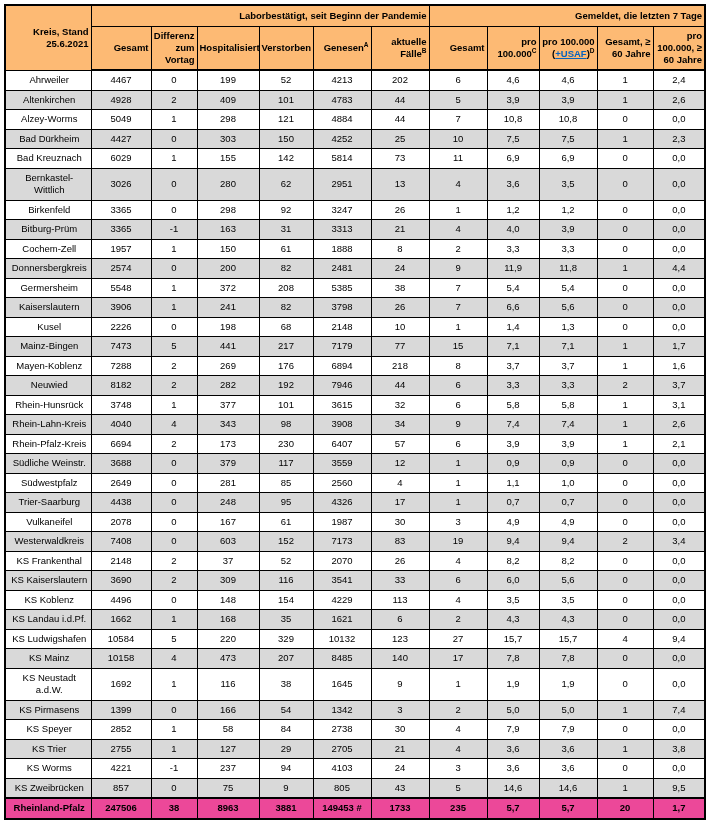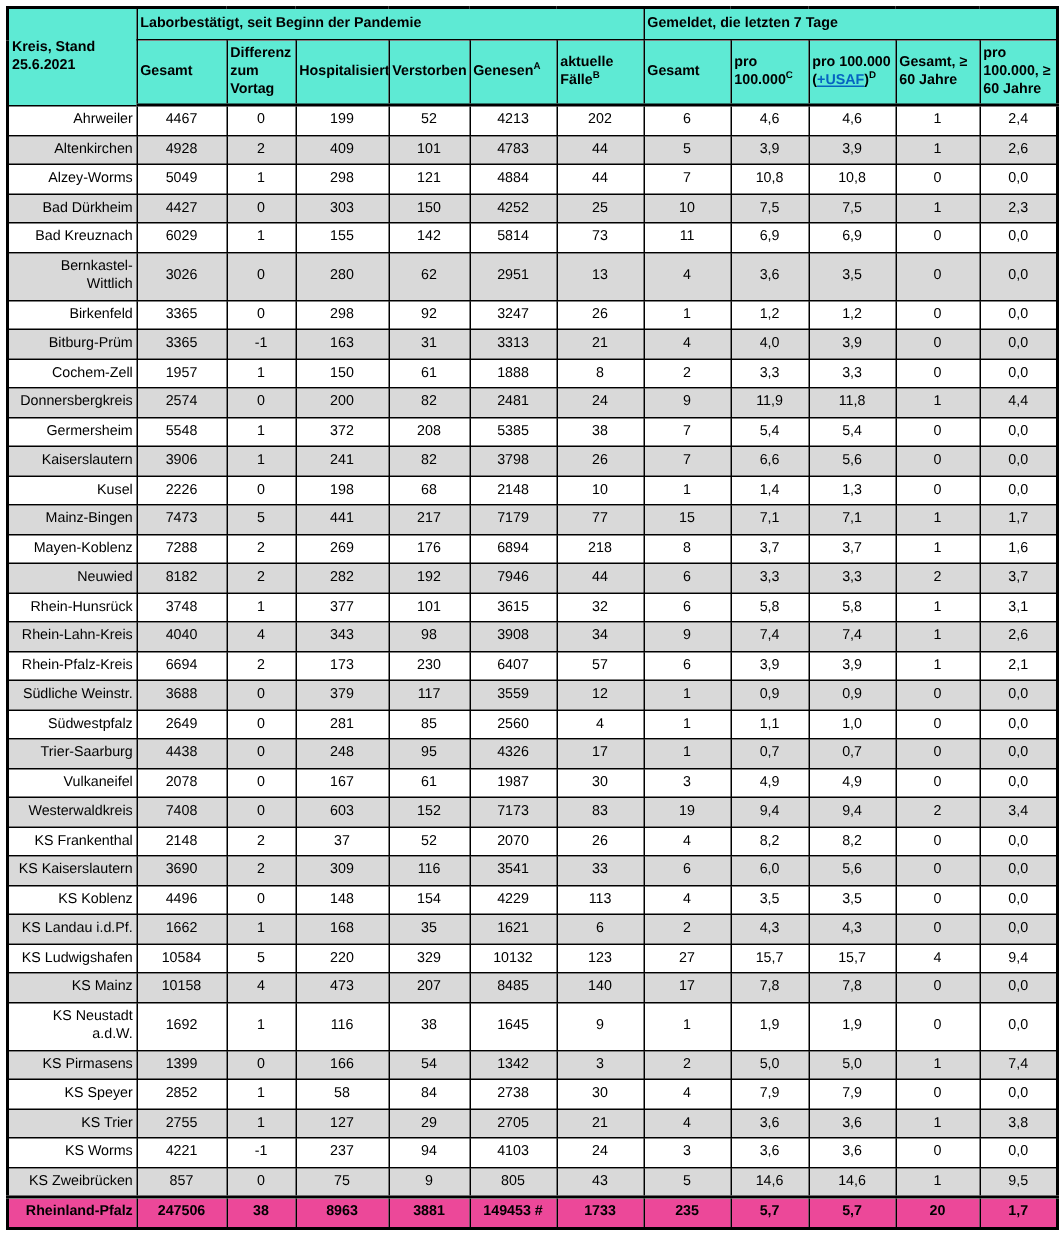--- a/index.html
+++ b/index.html
@@ -24,24 +24,24 @@
     table-layout: fixed;
     border: 2px solid #000;
   }
   table.covid th, table.covid td {
     border: 1px solid #000;
     color: #000;
     overflow: hidden;
   }
   
   thead th {
-    background: #5eead4;
+    background: #fdba74;
     font-weight: bold;
     font-size: 9.5px;
-    text-align: left;
+    text-align: right;
     vertical-align: middle;
   }
   tr.groups th {
     padding: 4px 2px;
     line-height: 12px;
   }
   tr.subhead th {
     padding: 3px 2px;
     line-height: 12px;
     border-bottom: 2px solid #000;
@@ -53,21 +53,21 @@
   tbody td {
     font-size: 9.5px;
     padding: 3px 2px;
     line-height: 12.5px;
     text-align: center;
     vertical-align: middle;
     background: #ffffff;
   }
   tbody tr.alt td { background: #d9d9d9; }
   tbody td.name {
-    text-align: right;
+    text-align: center;
     padding-left: 4px;
   }
   tbody tr.total td {
     font-weight: bold;
     border-top: 2px solid #000;
     background: #ec4899;
   }
   sup {
     font-size: 6.5px;
     line-height: 0;

